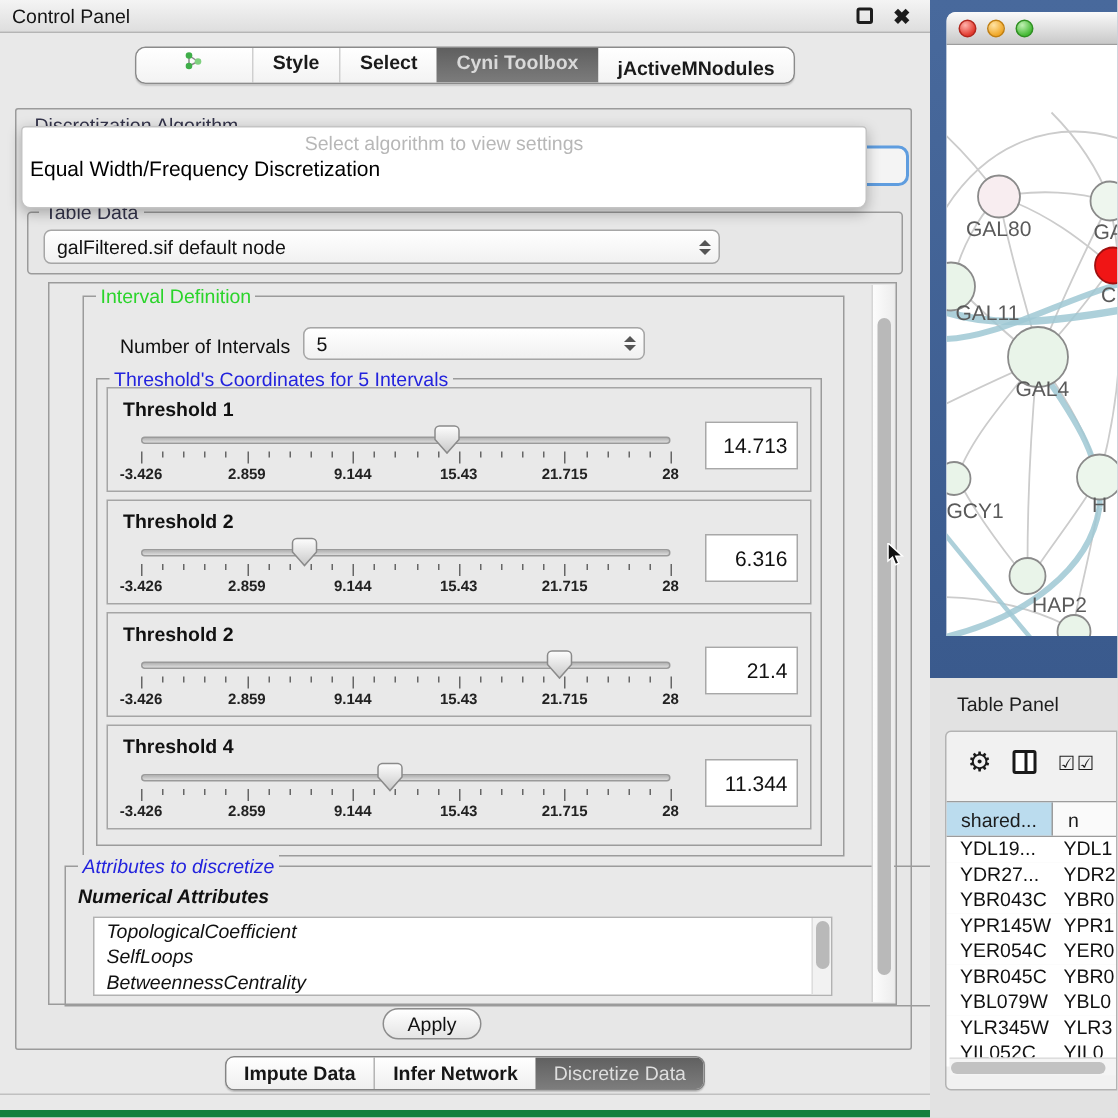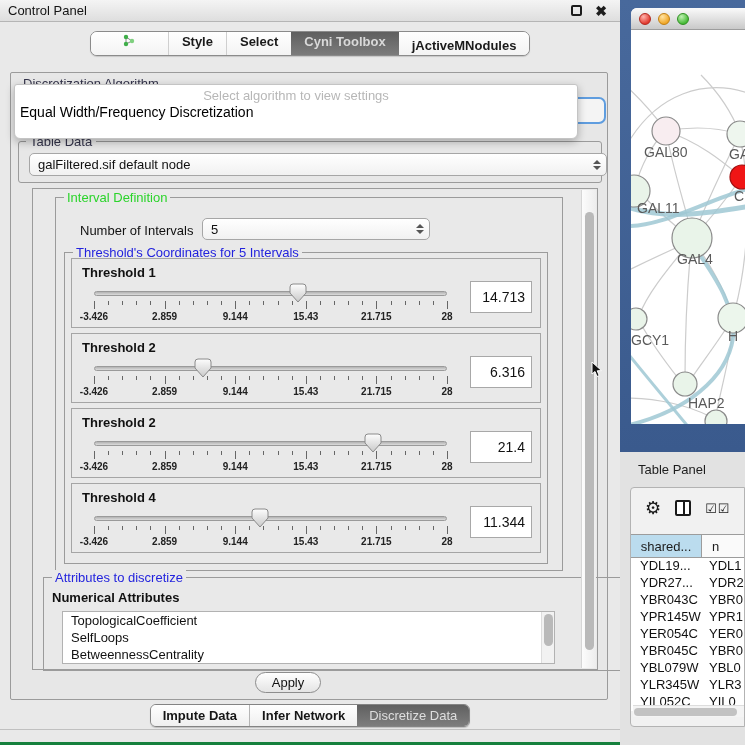--- a/index.html
+++ b/index.html
@@ -1,20 +1,20 @@
 <!DOCTYPE html>
 <html><head>
 <meta charset="utf-8">
 <style>
   * { box-sizing: border-box; margin:0; padding:0; }
   html,body { width:745px; height:745px; }
   body { font-family:"Liberation Sans", sans-serif; background:#d8d8d8; position:relative; overflow:hidden; }
 
   
-  .control-panel { position:absolute; left:0; top:0; width:620px; height:745px; background:#e9e9e9; border-bottom:3px solid #15803d; }
+  .control-panel { position:absolute; left:0; top:0; width:620px; height:745px; background:#e9e9e9; border-bottom:5px solid #15803d; }
   .cp-titlebar { position:absolute; left:0; top:0; width:620px; height:22px; background:linear-gradient(#f4f4f4,#dedede); border-bottom:1px solid #b5b5b5; display:flex; align-items:center; }
   .cp-title { font-size:13px; color:#141414; padding-left:8px; flex:1; }
   .float-btn { width:11px; height:11px; border:2px solid #1c1c1c; border-radius:2px; margin-right:13px; cursor:pointer; }
   .close-btn { font-size:14px; font-weight:bold; color:#1c1c1c; margin-right:13px; cursor:pointer; line-height:1; }
 
   
   .tab-row { position:absolute; left:0; top:31px; width:620px; display:flex; justify-content:center; }
   .tab-group { display:flex; border:1px solid #8b8b8b; border-radius:7px; background:#fdfdfd; overflow:hidden; height:25px; font-size:13px; font-weight:bold; color:#1a1a1a; box-shadow:0 1px 1px rgba(0,0,0,.15); }
   .tab { display:flex; align-items:center; gap:5px; padding:2px 13px; cursor:pointer; background:linear-gradient(#ffffff,#f3f3f3);flex-direction:column; }
   .tab.divided { border-left:1px solid #cfcfcf; }
@@ -36,21 +36,21 @@
 
   
   .tabledata-group { position:absolute; left:18px; top:141px; width:584px; height:42px; border:1px solid #9b9b9b; border-radius:3px; }
   .tabledata-title { position:absolute; left:26px; top:134px; font-size:13px; color:#33334a; background:#e7e7e7; padding:0 4px; }
   .combo { position:absolute; background:linear-gradient(#ffffff,#f1f1f1); border:1px solid #a6a6a6; border-radius:5px; font-size:13px; display:flex; align-items:center; cursor:pointer; color:#111; }
   .combo .combo-label { flex:1; padding-left:8px; white-space:nowrap; overflow:hidden; }
   .spin { width:16px; display:flex; flex-direction:column; align-items:center; gap:2px; padding-right:2px; }
   .spin i { width:0; height:0; border-left:4px solid transparent; border-right:4px solid transparent; }
   .spin .up { border-bottom:4px solid #555; }
   .spin .dn { border-top:4px solid #555; }
-  .tabledata-combo { left:10px; top:11px; width:578px; height:23px; }
+  .tabledata-combo { left:10px; top:11px; width:451px; height:23px; }
 
   
   .scroll-panel { position:absolute; left:32px; top:188px; width:566px; height:482px; border:1px solid #9b9b9b; background:#e9e9e9; }
   .v-scrollbar { position:absolute; right:1px; top:1px; bottom:1px; width:15px; background:linear-gradient(to right,#fcfcfc,#ededed); border-left:1px solid #d6d6d6; }
   .v-thumb { position:absolute; left:3px; top:22px; width:9px; height:438px; background:#b9b9b9; border-radius:5px; cursor:pointer; }
 
   
   .interval-group { position:absolute; left:22px; top:8px; width:508px; height:374px; border:1px solid #9b9b9b; }
   .interval-title { position:absolute; left:8px; top:-8px; font-size:13px; color:#2bd42b; background:#e9e9e9; padding:0 3px; }
   .numint-label { position:absolute; left:24px; top:25px; font-size:13px; font-weight:normal; color:#111; }
@@ -64,21 +64,21 @@
   .slider-track { position:absolute; left:22px; top:32px; width:353px; height:5px; border:1px solid #9a9a9a; border-radius:3px; background:linear-gradient(#b2b2b2,#dcdcdc); }
   .ticks { position:absolute; left:22px; top:42px; width:353px; height:9px; }
   .tick { position:absolute; top:0; width:1px; height:4px; background:#666; }
   .tick.major { height:8px; }
   .scale-labels { position:absolute; left:22px; top:52px; width:353px; height:12px; }
   .scale-label { position:absolute; transform:translateX(-50%); font-size:10px; font-weight:bold; color:#222; white-space:nowrap; }
   .slider-thumb { position:absolute; top:24px; width:18px; height:20px; cursor:pointer; }
   .threshold-value { position:absolute; right:8px; top:22px; width:62px; height:32px; background:#fff; border:1px solid #a8a8a8; font-size:14px; color:#111; display:flex; align-items:center; justify-content:flex-end; padding-right:6px; }
 
   
-  .attributes-group { position:absolute; left:10px; top:388px; width:626px; height:94px; border:1px solid #9b9b9b; }
+  .attributes-group { position:absolute; left:10px; top:388px; width:626px; height:94px; border:1px solid #9b9b9b;font-style:italic; }
   .attributes-title { position:absolute; left:8px; top:-8px; font-size:13px; color:#2323dd; background:#e9e9e9; padding:0 3px; }
   .attributes-heading { position:absolute; left:8px; top:12px; font-size:13px; font-weight:bold; color:#111; }
   .attr-list { position:absolute; left:18px; top:33px; width:493px; height:53px; background:#fff; border:1px solid #b2b2b2; overflow:hidden; }
   .attr-item { font-size:13px; color:#111; padding-left:8px; line-height:17px; white-space:nowrap; cursor:pointer; }
   .attr-scrollbar { position:absolute; right:0; top:0; bottom:0; width:13px; background:#f2f2f2; border-left:1px solid #ddd; }
   .attr-thumb { position:absolute; left:2px; top:2px; width:9px; height:32px; background:#b9b9b9; border-radius:5px; }
 
   .apply-button { position:absolute; left:255px; top:672px; width:66px; height:21px; border:1px solid #8d8d8d; border-radius:11px; background:linear-gradient(#ffffff,#e4e4e4); font-size:13px; color:#111; display:flex; align-items:center; justify-content:center; cursor:pointer; }
 
   

